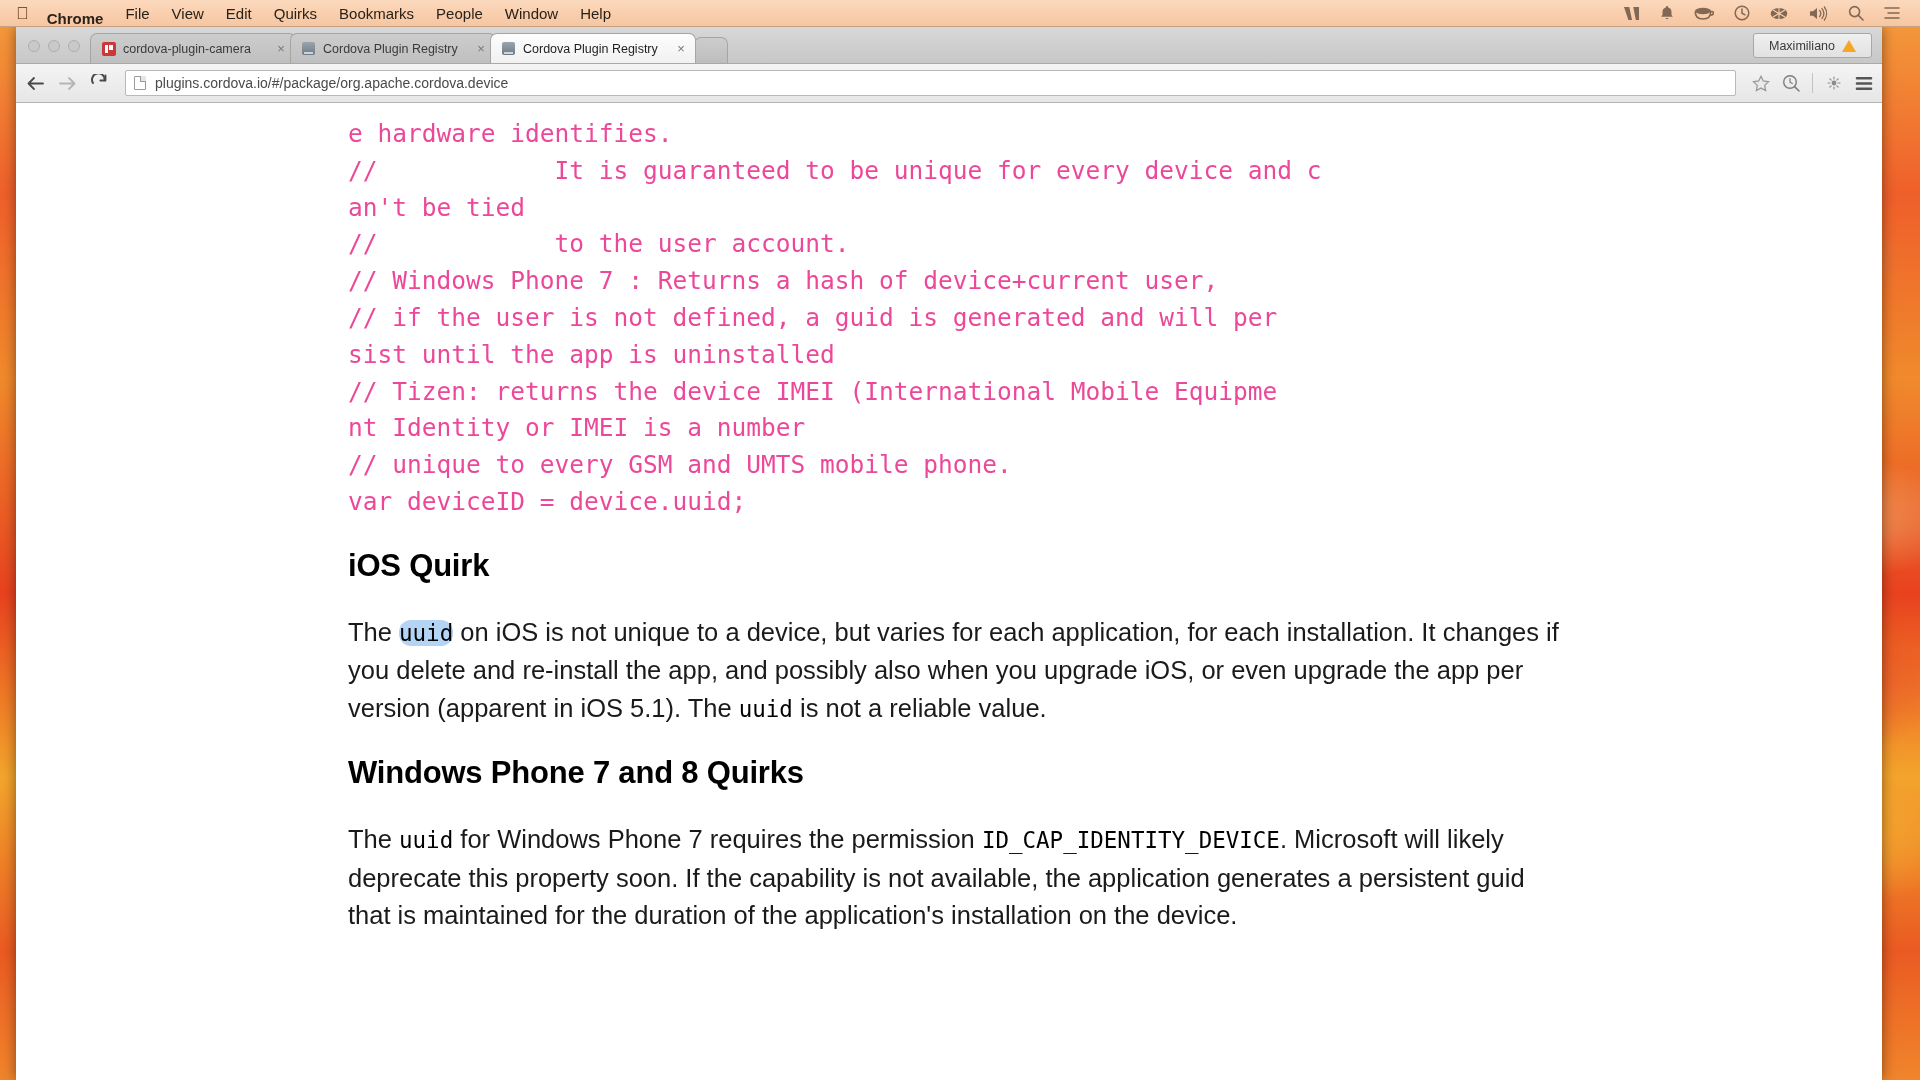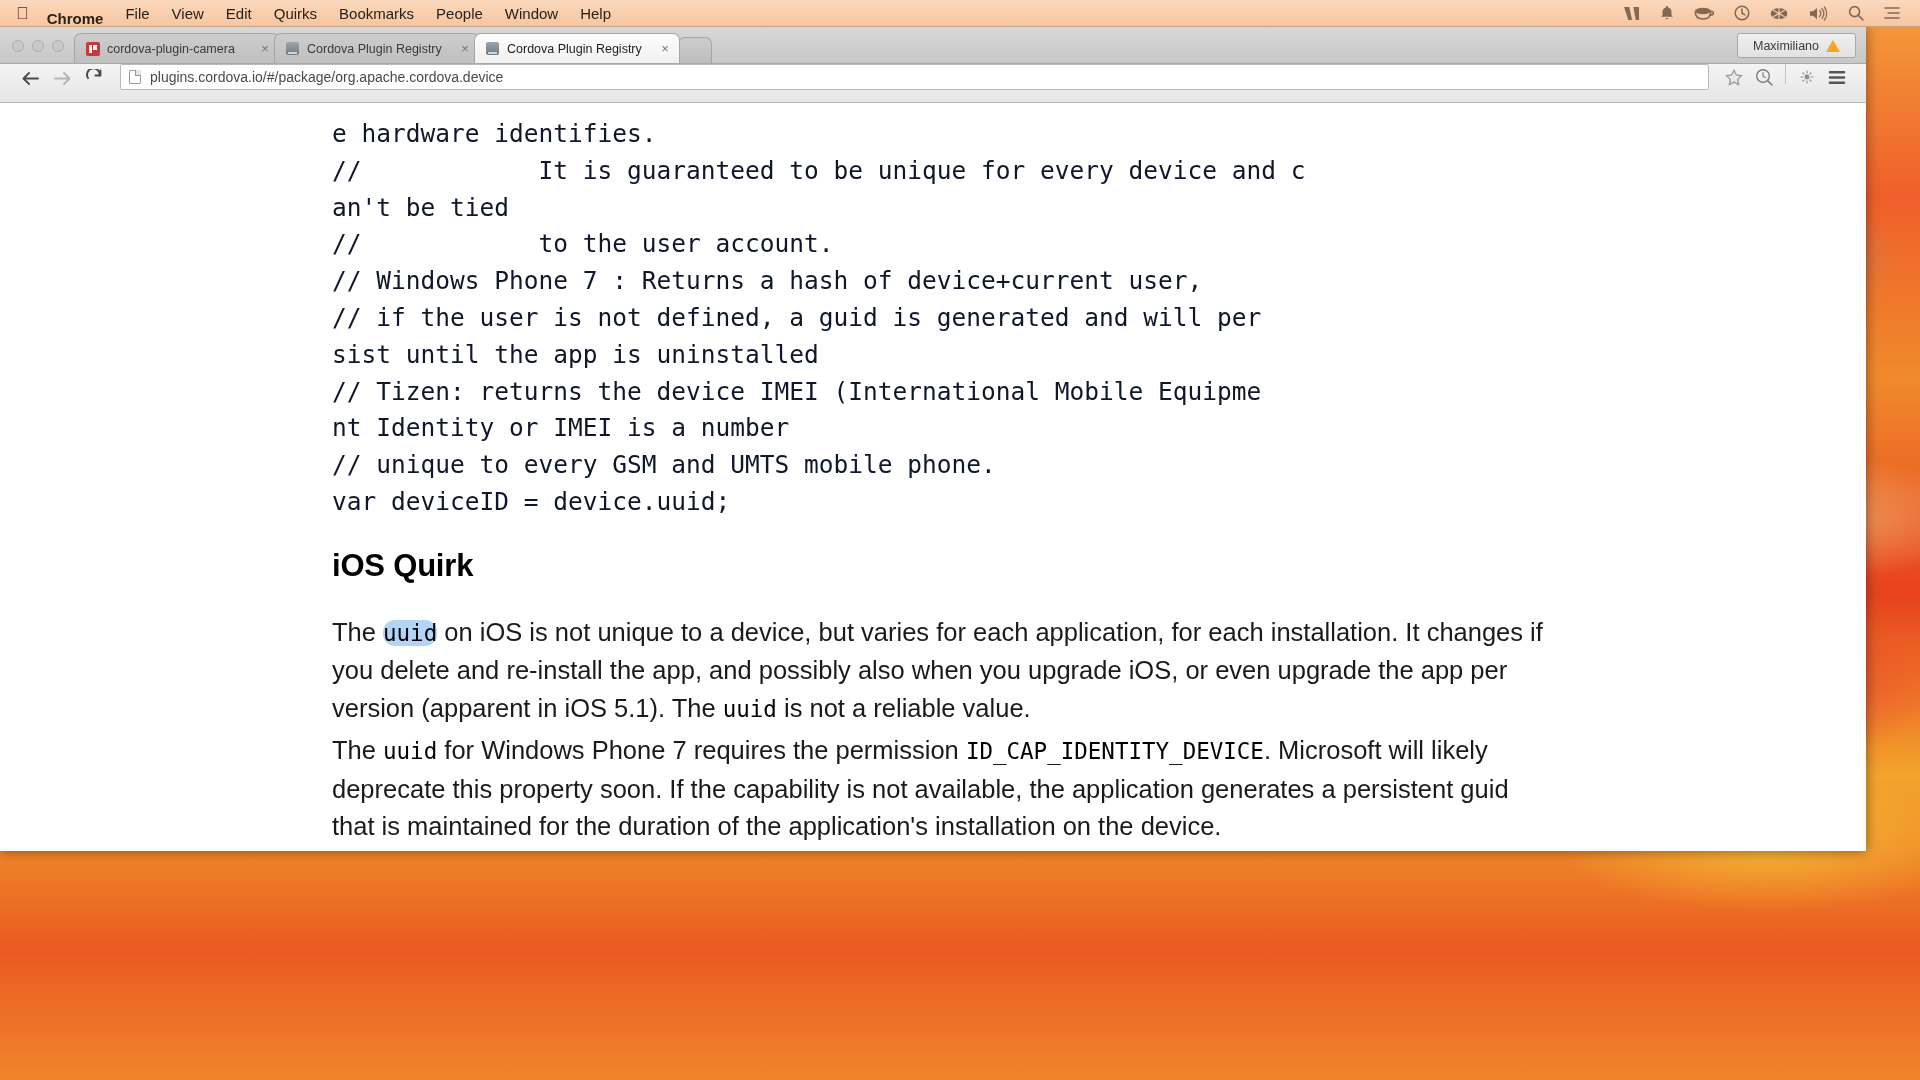--- a/index.html
+++ b/index.html
@@ -35,22 +35,22 @@
   }
   .apple-logo { margin-left: 16px; margin-right: 18px; font-size: 17px; color:#5a2a12; line-height:1; }
   .menubar-item { margin-right: 22px; white-space: nowrap; }
   .menubar-item.bold { font-weight: bold; margin-top: 11px; }
   .menubar-right { margin-left: auto; display: flex; align-items: center; gap: 20px; margin-right: 20px; }
   .tray-icon { opacity: .62; color: #3a2a1e; display:flex; align-items:center; }
   .tray-icon svg { display:block; }
 
   
   .chrome-window {
-    position: absolute; top: 27px; left: 0;
-    width: 1866px; height: 824px;
+    position: absolute; top: 27px; left: 16px;
+    width: 1866px; height: 1053px;
     background: #fff;
     box-shadow: 0 0 12px rgba(0,0,0,.45);
     z-index: 20;
     overflow: hidden;
   }
   .tabstrip {
     height: 37px;
     background: linear-gradient(180deg,#d8d8d8,#c7c7c7);
     display: flex; align-items: flex-end;
     position: relative;
@@ -95,22 +95,22 @@
     border: 1px solid #a8a8a8; border-radius: 3px;
     font-size: 12.5px; color: #3b3b3b;
     padding: 0 15px;
   }
   .profile-icon { width:0;height:0;border-left:7px solid transparent;border-right:7px solid transparent;border-bottom:12px solid #f5a623; }
 
   .toolbar {
     height: 39px;
     background: linear-gradient(180deg,#f4f4f4,#e6e6e6);
     border-bottom: 1px solid #b6b6b6;
-    display: flex; align-items: flex-start;
-    padding: 0 16px;
+    display: flex; align-items: center;
+    padding: 0 5px;
     gap: 4px;
   }
   .nav-btn { width: 28px; height: 28px; display:flex; align-items:center; justify-content:center; color:#4a4a4a; }
   .nav-btn.disabled { color: #b5b5b5; }
   .omnibox {
     flex: 1; height: 26px; margin: 0 8px;
     background: #fff; border: 1px solid #b9b9b9; border-radius: 2px;
     display: flex; align-items: center; padding: 0 8px;
     font-size: 14px; color: #4a4a4a;
   }
@@ -123,21 +123,21 @@
   
   .viewport {
     position: absolute; top: 77px; left: 0; right: 0; bottom: 0;
     background: #fff; overflow: hidden;
   }
   .content { padding: 12px 0 0 332px; }
   .code-block {
     font-family: "DejaVu Sans Mono", "Liberation Mono", monospace;
     font-size: 24.5px;
     line-height: 36.8px;
-    color: #0f172a;
+    color: #ec4899;
     white-space: pre-wrap;
     max-width: 1215px;
     letter-spacing: 0px;
   }
   h2.section-title {
     font-size: 31px;
     font-weight: bold;
     color: #000;
     margin-top: 27px;
     margin-bottom: 30px;
@@ -328,18 +328,19 @@
 sist until the app is uninstalled
 // Tizen: returns the device IMEI (International Mobile Equipme
 nt Identity or IMEI is a number
 // unique to every GSM and UMTS mobile phone.
 var deviceID = device.uuid;</pre>
 
       <h2 class="section-title">iOS Quirk</h2>
 
       <p class="para"><span>The </span><code class="mono selected">uuid</code><span> on iOS is not unique to a device, but varies for each application, for each installation. It changes if you delete and re-install the app, and possibly also when you upgrade iOS, or even upgrade the app per version (apparent in iOS 5.1). The </span><code class="mono">uuid</code><span> is not a reliable value.</span></p>
 
+      <h2 class="section-title">Windows Phone 7 and 8 Quirks</h2>
 
       <p class="para"><span>The </span><code class="mono">uuid</code><span> for Windows Phone 7 requires the permission </span><code class="mono">ID_CAP_IDENTITY_DEVICE</code><span>. Microsoft will likely deprecate this property soon. If the capability is not available, the application generates a persistent guid that is maintained for the duration of the application's installation on the device.</span></p>
 
     </div>
   </div>
 </div>
 
 </body></html>

